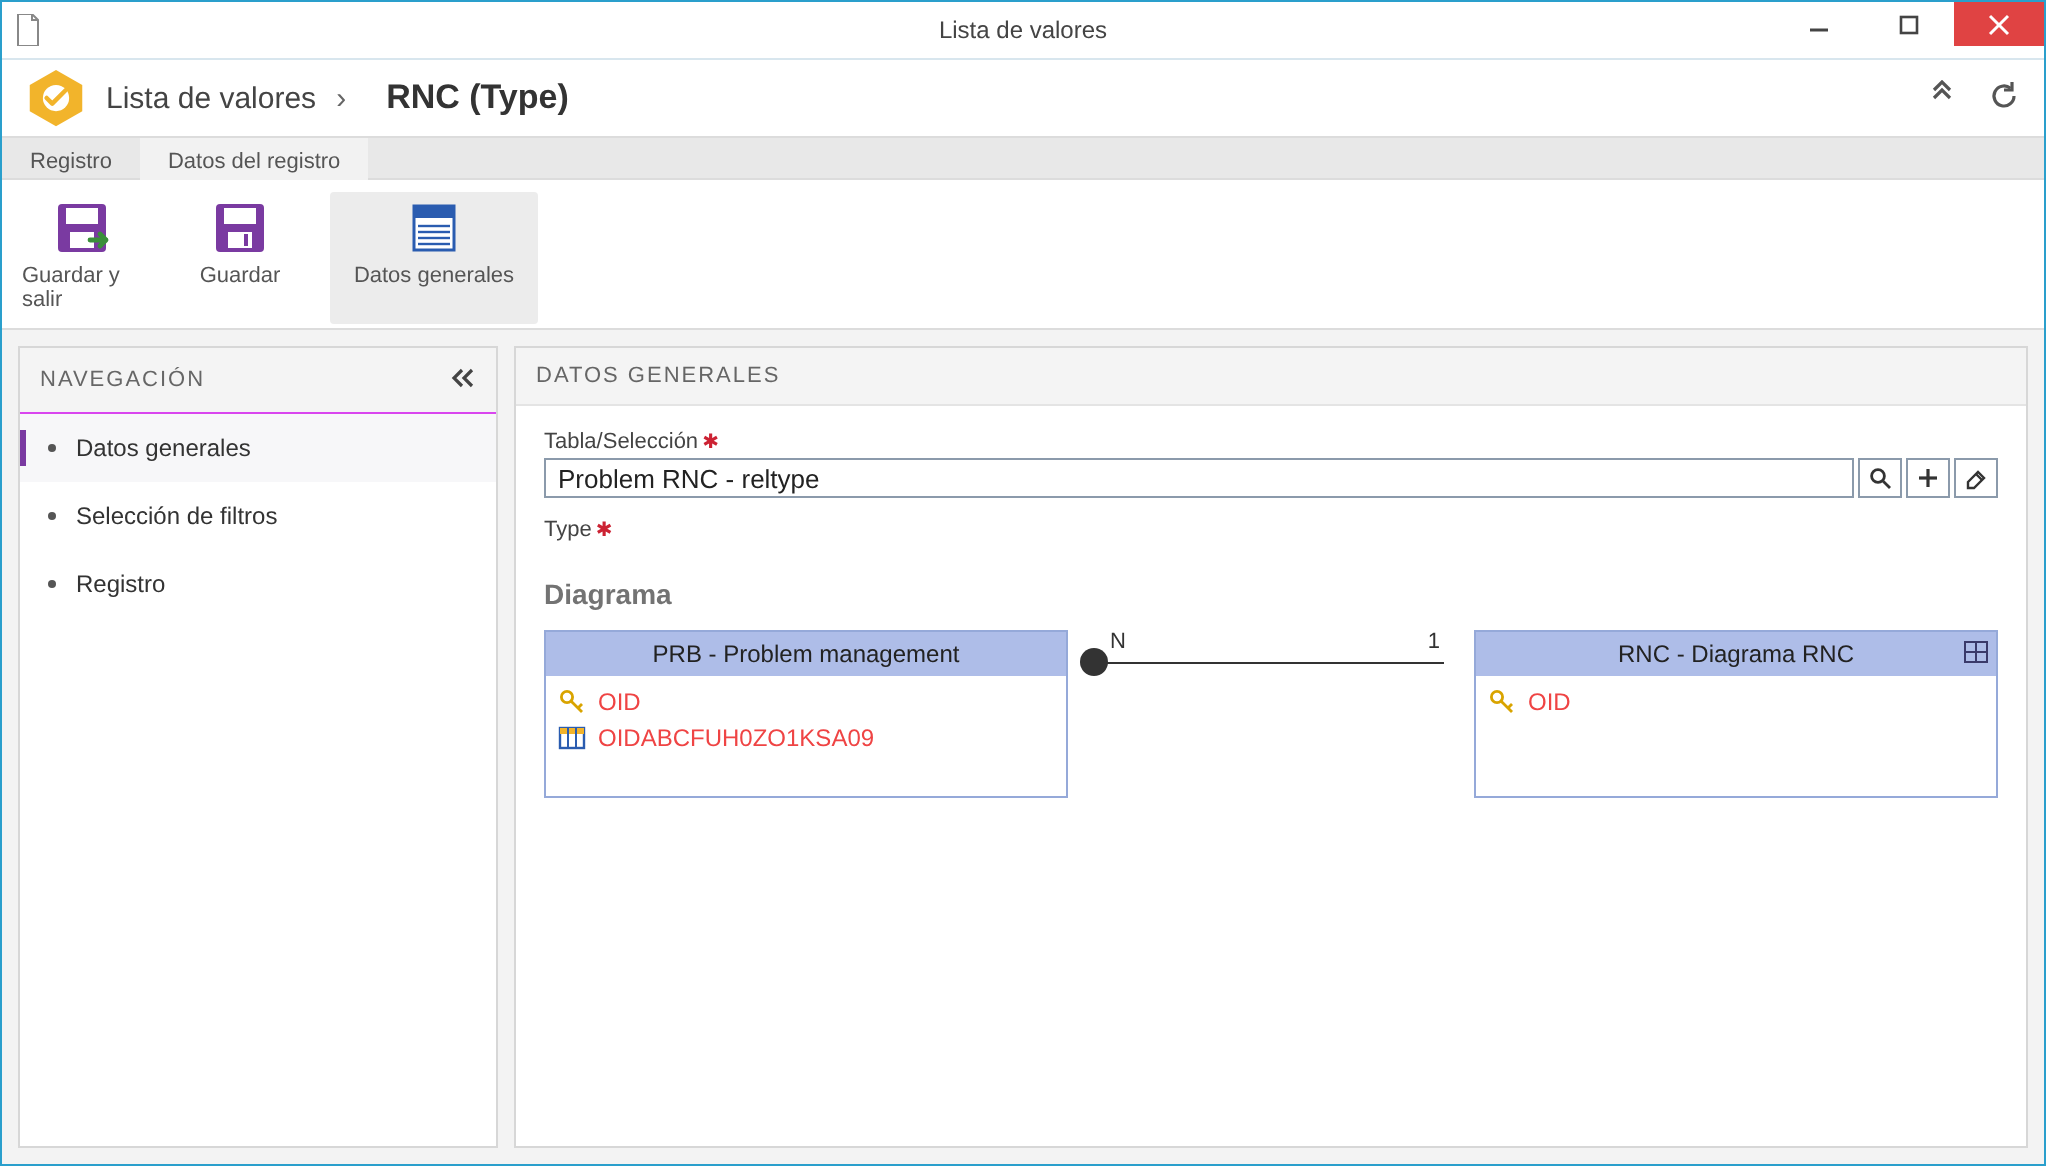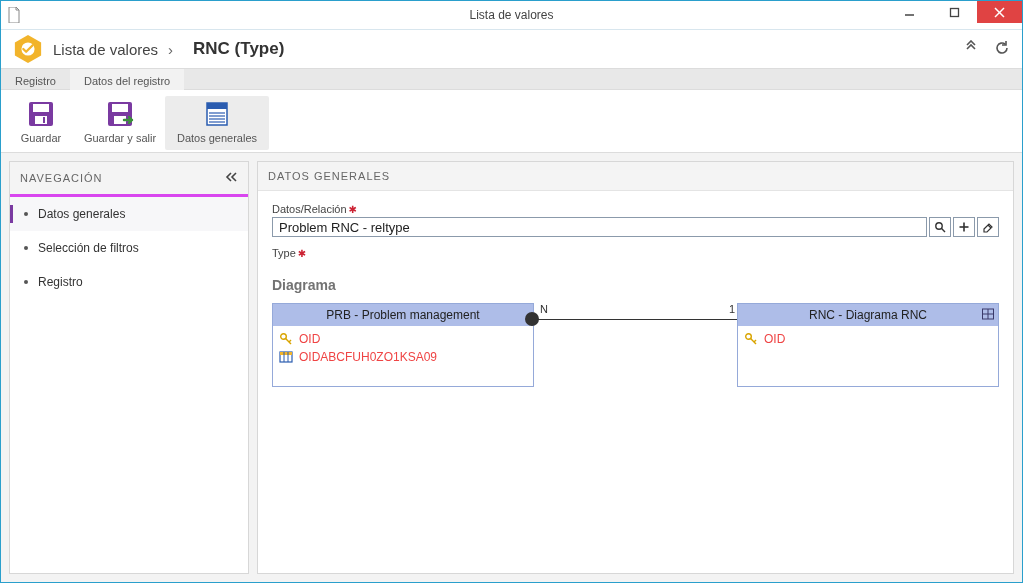--- a/index.html
+++ b/index.html
@@ -24,41 +24,41 @@
   .ribbon-tab.active { background:#f2f2f2;text-align:center; }
   .ribbon-actions { display:flex; background:#fff; padding:6px 6px 2px; gap:0; }
   .ribbon-actions .action { display:flex; flex-direction:column; align-items:center; justify-content:flex-start; width:78px; padding:4px 4px 6px; cursor:pointer; border-radius:2px; }
   .ribbon-actions .action:nth-child(1){ width:60px; }
   .ribbon-actions .action:nth-child(2){ width:82px; }
   .ribbon-actions .action.group3 { background:#ececec; width:96px; }
   .ribbon-actions .action .label { margin-top:4px; font-size:11px; color:#555; }
   .ribbon-actions .action svg { width:32px; height:28px; }
   .body-area { flex:1; display:flex; background:#f3f3f3; border-top:1px solid #dcdcdc; padding:8px; gap:8px; box-sizing:border-box; min-height:0; }
   .sidebar { width:238px; background:#fff; border:1px solid #d7d7d7; display:flex; flex-direction:column; }
-  .sidebar-header { background:#f4f4f4; padding:8px 10px; font-size:11px; color:#666; letter-spacing:1px; display:flex; align-items:center; justify-content:space-between; border-bottom:3px solid #d946ef; }
+  .sidebar-header { background:#f4f4f4; padding:8px 10px; font-size:11px; color:#666; letter-spacing:1px; display:flex; align-items:center; justify-content:space-between; border-bottom:1px solid #d946ef; }
   .sidebar-header .collapse-icon { font-size:14px; color:#555; cursor:pointer; }
   .nav-item { display:flex; align-items:center; padding:10px 14px; cursor:pointer; font-size:12px; color:#333; }
   .nav-item .bullet { width:4px; height:4px; background:#555; border-radius:50%; margin-right:10px; }
   .nav-item.active { background:#f7f7f9; }
   .nav-item.active::before { content:""; width:3px; height:18px; background:#7a3aa1; position:absolute; margin-left:-14px; }
   .nav-item.active { position:relative; }
   .main { flex:1; background:#fff; border:1px solid #d7d7d7; display:flex; flex-direction:column; min-height:0; }
   .main-header { background:#f4f4f4; padding:8px 10px; font-size:11px; color:#666; letter-spacing:1px; border-bottom:1px solid #e4e4e4; }
   .main-body { padding:12px 14px; flex:1; overflow:auto; box-sizing:border-box; }
   .field-block { margin-bottom:10px; }
   .field-label { font-size:11px; color:#444; margin-bottom:2px; display:flex; align-items:center; gap:2px; }
   .req { color:#c23; font-size:10px; }
   .field-row { display:flex; align-items:stretch; }
   .field-input { flex:1; border:1px solid #8b9aab; height:20px; padding:1px 6px; font-size:13px; color:#222; background:#fff; box-sizing:border-box; }
   .btn-icon { width:22px; height:20px; border:1px solid #8b9aab; margin-left:2px; display:flex; align-items:center; justify-content:center; background:#fff; cursor:pointer; position:relative; box-sizing:border-box; }
   .btn-icon.first { margin-left:2px; }
   .btn-icon svg { width:12px; height:12px; }
   .btn-icon.outside { border:none; margin-left:6px; }
   .section-title { font-size:14px; font-weight:bold; color:#737373; margin:18px 0 10px; }
-  .diagram-row { display:flex; align-items:flex-start; gap:0; position:relative; }
+  .diagram-row { display:flex; align-items:flex-start; gap:15px; position:relative; }
   .entity-box { width:260px; border:1px solid #95a9d9; background:#fff; }
   .entity-box .ehdr { background:#aebde8; text-align:center; font-size:12px; padding:4px 4px; color:#222; position:relative; }
   .entity-box .ebody { padding:4px 6px 6px; min-height:50px; }
   .erow { display:flex; align-items:center; gap:6px; padding:2px 0; font-size:12px; color:#ef4444; }
   .erow svg { width:14px; height:14px; flex:none; }
   .link-line { flex:1; position:relative; height:4px; align-self:flex-start; margin-top:14px; }
   .link-line .line { position:absolute; left:0; right:0; top:50%; border-top:1px solid #333; }
   .link-line .node { position:absolute; left:-2px; top:50%; width:14px; height:14px; background:#333; border-radius:50%; transform:translate(-50%,-50%); }
   .link-line .card-left { position:absolute; left:6px; top:-14px; font-size:11px; color:#333; }
   .link-line .card-right { position:absolute; right:2px; top:-14px; font-size:11px; color:#333; }
@@ -128,32 +128,32 @@
     <div class="ribbon-tab">Registro</div>
     <div class="ribbon-tab active">Datos del registro</div>
   </div>
 
   <div class="ribbon-actions">
     <div class="action">
       <svg viewBox="0 0 32 28">
           <rect x="4" y="2" width="24" height="24" rx="2" fill="#7a3aa1"></rect>
           <rect x="8" y="4" width="16" height="8" fill="#fff"></rect>
           <rect x="10" y="16" width="12" height="8" fill="#fff"></rect>
-          <rect x="18" y="17" width="2" height="6" fill="#7a3aa1"></rect>
-        </svg>
-      <span class="label">Guardar</span>
+          <path d="M20 20 h8 m0 0 l-3 -3 m3 3 l-3 3" stroke="#3a8f3a" stroke-width="2.4" fill="none" stroke-linecap="round" stroke-linejoin="round"></path>
+        </svg>
+      <span class="label">Guardar y salir</span>
     </div>
     <div class="action">
       <svg viewBox="0 0 32 28">
           <rect x="4" y="2" width="24" height="24" rx="2" fill="#7a3aa1"></rect>
           <rect x="8" y="4" width="16" height="8" fill="#fff"></rect>
           <rect x="10" y="16" width="12" height="8" fill="#fff"></rect>
-          <path d="M20 20 h8 m0 0 l-3 -3 m3 3 l-3 3" stroke="#3a8f3a" stroke-width="2.4" fill="none" stroke-linecap="round" stroke-linejoin="round"></path>
-        </svg>
-      <span class="label">Guardar y salir</span>
+          <rect x="18" y="17" width="2" height="6" fill="#7a3aa1"></rect>
+        </svg>
+      <span class="label">Guardar</span>
     </div>
     <div class="action group3">
       <svg viewBox="0 0 32 28">
           <rect x="6" y="3" width="20" height="22" fill="#fff" stroke="#2a5cb0" stroke-width="1.5"></rect>
           <rect x="6" y="3" width="20" height="6" fill="#2a5cb0"></rect>
           <line x1="8" y1="13" x2="24" y2="13" stroke="#2a5cb0" stroke-width="1.2"></line>
           <line x1="8" y1="16" x2="24" y2="16" stroke="#2a5cb0" stroke-width="1.2"></line>
           <line x1="8" y1="19" x2="24" y2="19" stroke="#2a5cb0" stroke-width="1.2"></line>
           <line x1="8" y1="22" x2="24" y2="22" stroke="#2a5cb0" stroke-width="1.2"></line>
         </svg>
@@ -186,21 +186,21 @@
         <span>Registro</span>
       </div>
     </div>
 
     <div class="main">
       <div class="main-header">DATOS GENERALES</div>
       <div class="main-body">
 
         <div class="field-block">
           <div class="field-label">
-            <span>Datos/Relación</span>
+            <span>Tabla/Selección</span>
               <span class="req">✱</span>
           </div>
           <div class="field-row">
             <input class="field-input" value="Problem RNC - reltype" style="">
             <div class="btn-icon first">
               <svg viewBox="0 0 12 12">
                   <circle cx="5" cy="5" r="3.2" fill="none" stroke="#333" stroke-width="1.4"></circle>
                   <line x1="7.6" y1="7.6" x2="11" y2="11" stroke="#333" stroke-width="1.4"></line>
                 </svg>
             </div>

